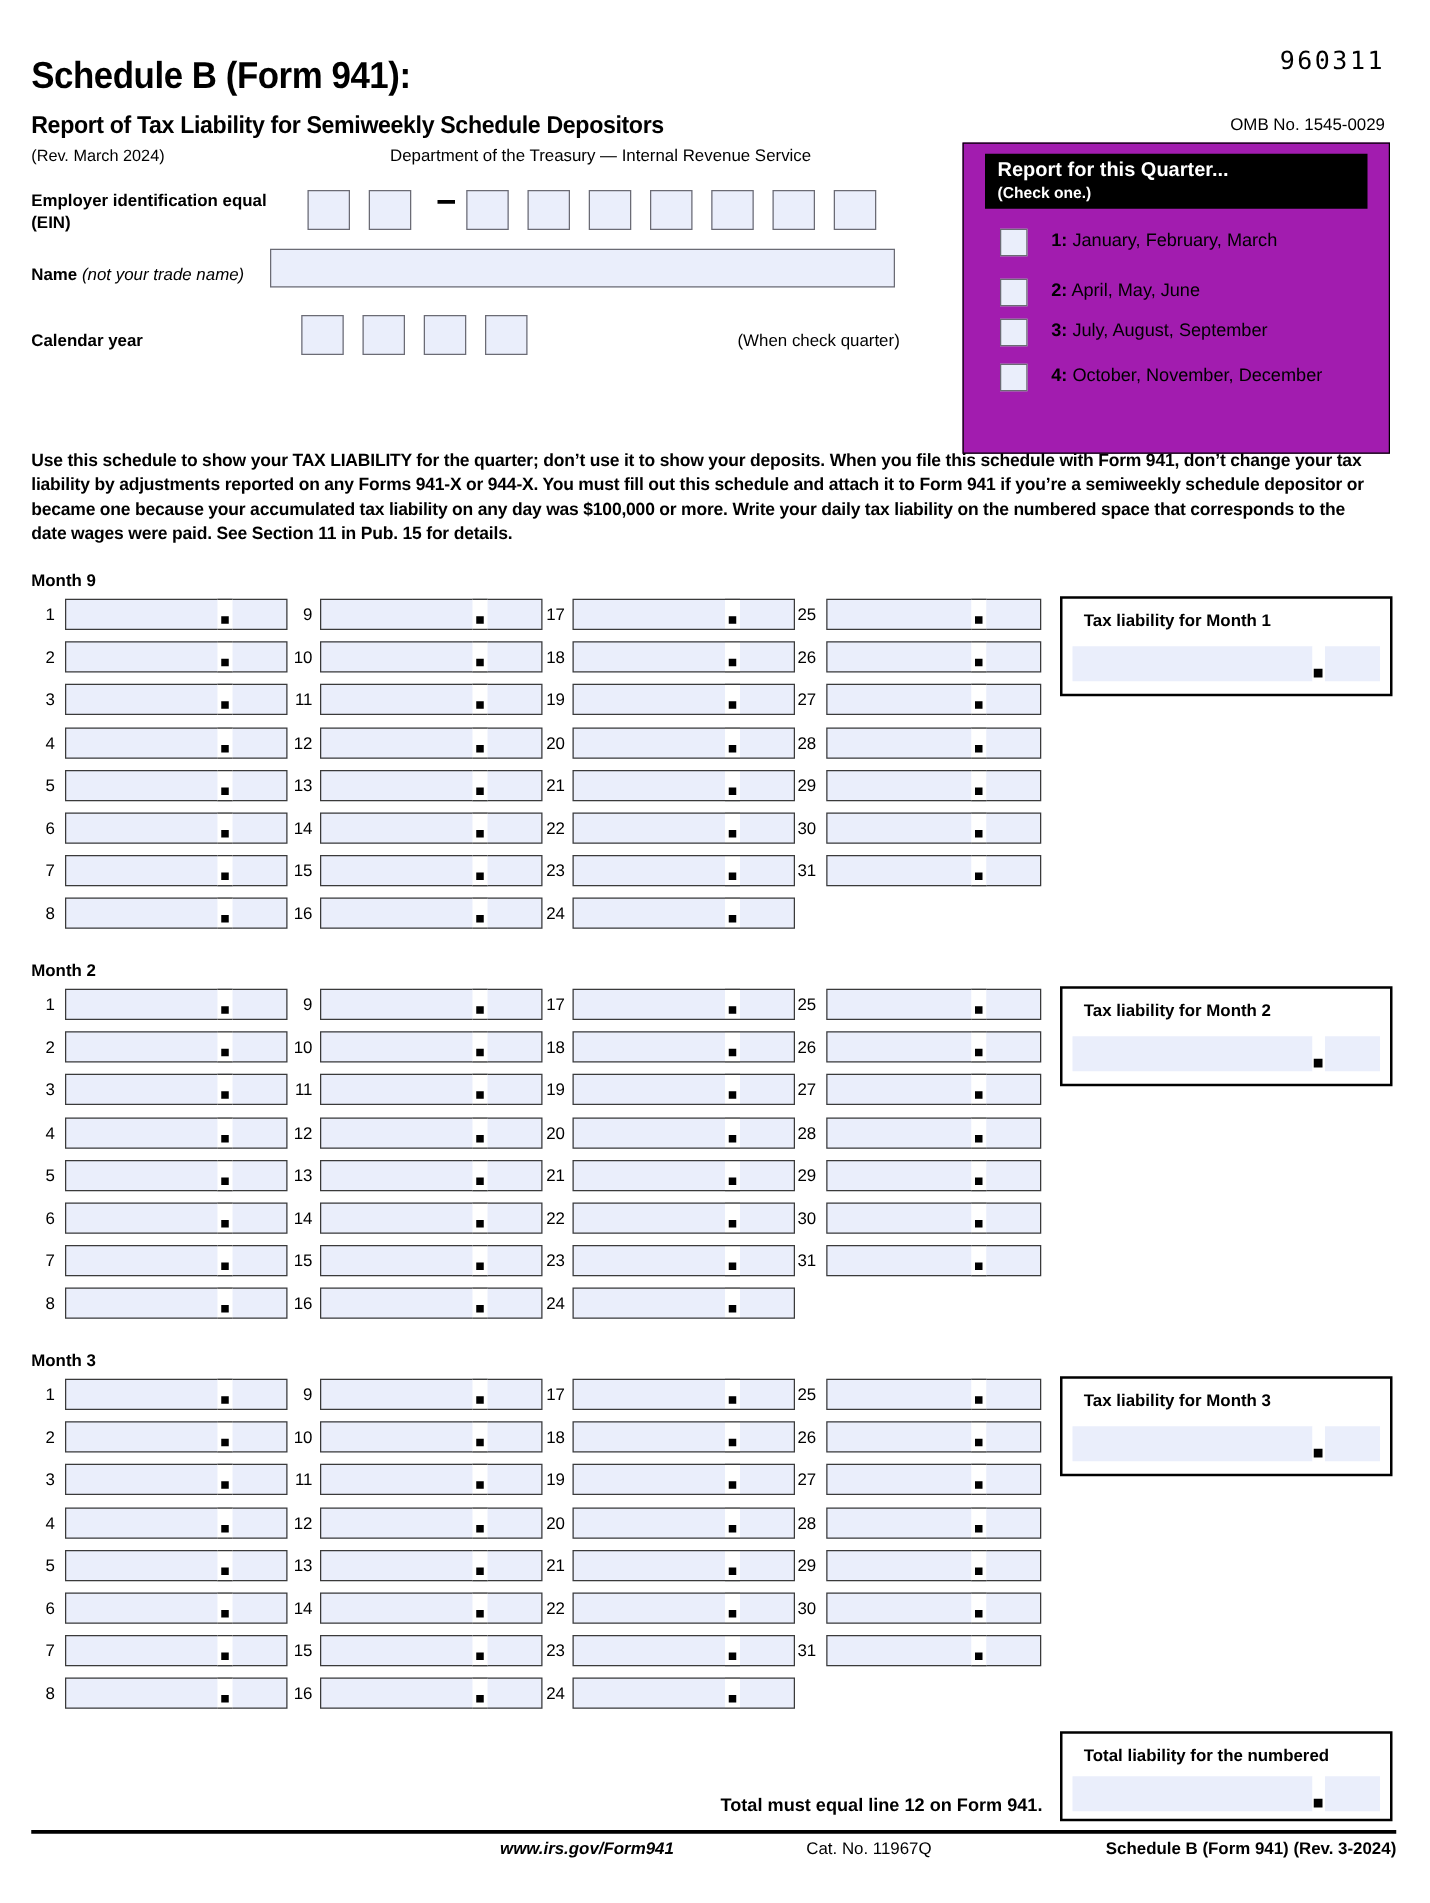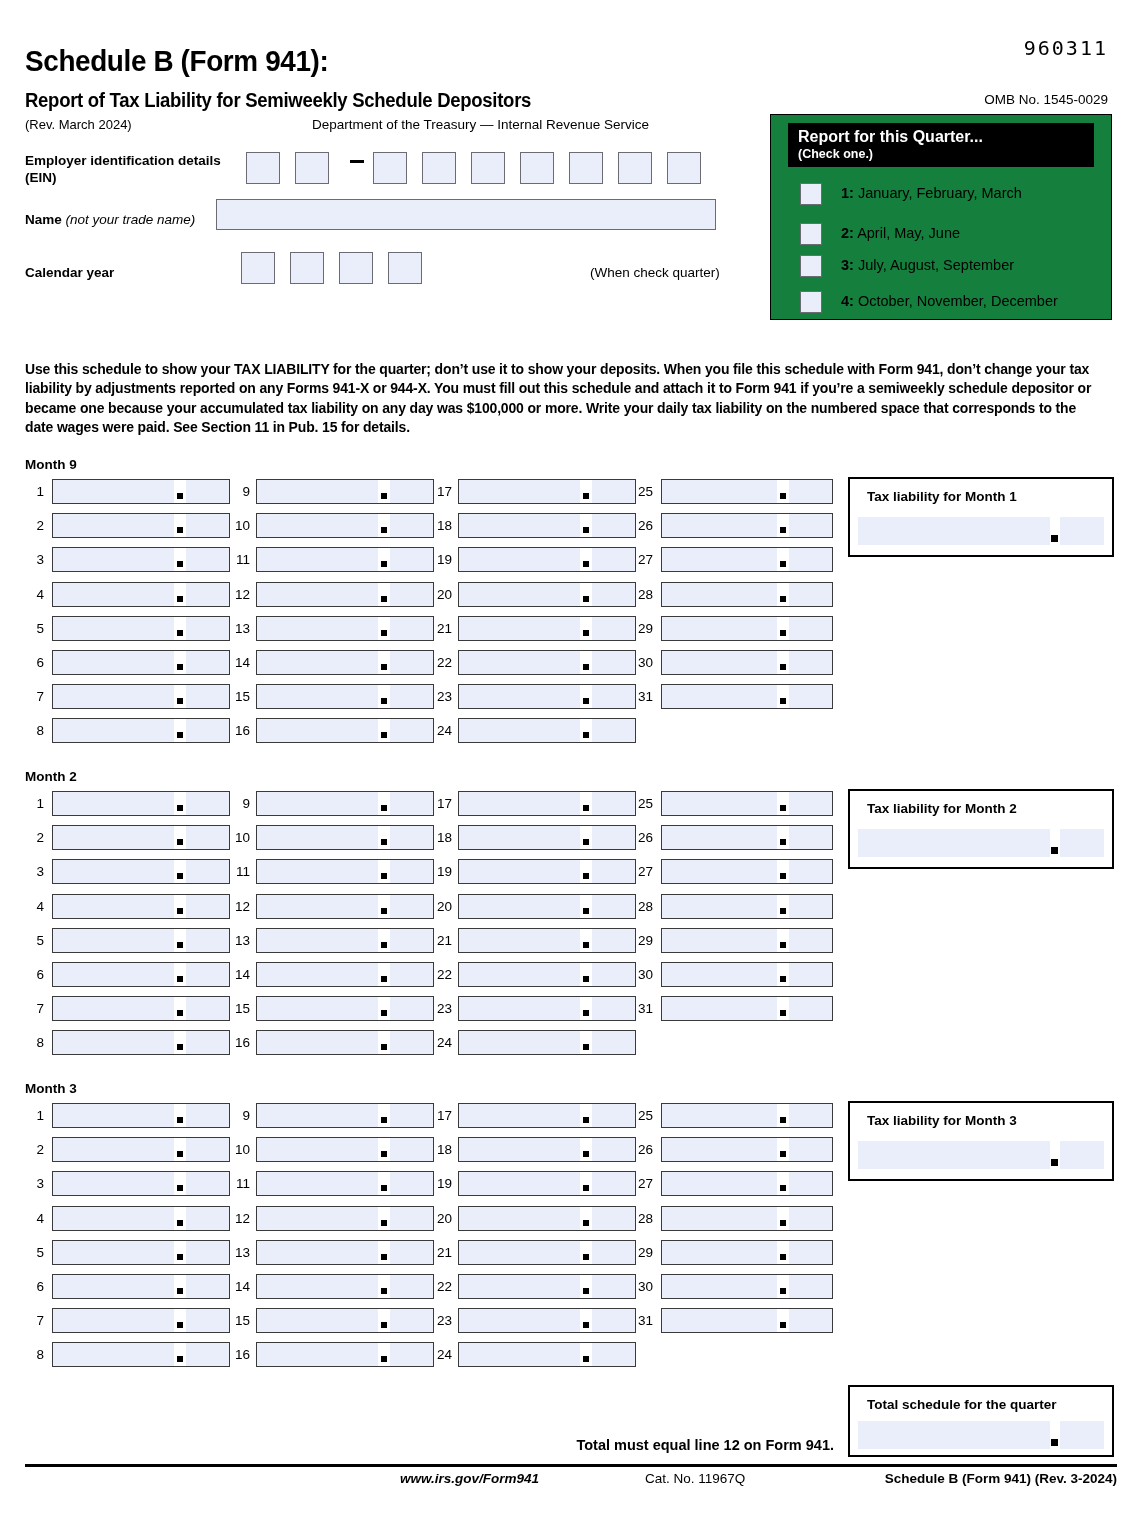--- a/index.html
+++ b/index.html
@@ -124,24 +124,24 @@
   .yr-box {
     position: absolute;
     top: 252px;
     width: 34px; height: 32px;
   }
 
   
   .q-panel {
     position: absolute;
     left: 770px; top: 114px;
-    width: 342px; height: 206px;
+    width: 342px; height: 249px;
     border: 1px solid #000;
     box-sizing: border-box;
-    background: #15803d;
+    background: #a21caf;
   }
   .q-head {
     position: absolute;
     left: 17px; top: 8px;
     width: 306px; height: 44px;
     background: #000;
     color: #fff;
     box-sizing: border-box;
     padding: 4px 0 0 10px;
   }
@@ -305,21 +305,21 @@
 <div id="page">
 
   <div class="h-title">Schedule B (Form 941):</div>
   <div class="h-sub">Report of Tax Liability for Semiweekly Schedule Depositors</div>
   <div class="h-rev">(Rev. March 2024)</div>
   <div class="h-dept">Department of the Treasury — Internal Revenue Service</div>
   <div class="h-code">960311</div>
   <div class="h-omb">OMB No. 1545-0029</div>
 
   <div class="lbl-ein">
-    <span>Employer identification details</span><br>
+    <span>Employer identification equal</span><br>
     <span>(EIN)</span>
   </div>
   <div id="ein-group">
       <div class="ein-box fld" style="left: 246px;"></div>
       <div class="ein-box fld" style="left: 295px;"></div>
       <div class="ein-box fld" style="left: 373px;"></div>
       <div class="ein-box fld" style="left: 422px;"></div>
       <div class="ein-box fld" style="left: 471px;"></div>
       <div class="ein-box fld" style="left: 520px;"></div>
       <div class="ein-box fld" style="left: 569px;"></div>
@@ -858,21 +858,21 @@
         <div class="tlb-fld" style="top: 38px; width: 192px;"></div>
         <div class="tlb-gap" style="left: 200px; top: 38px;"></div>
         <div class="tlb-dot" style="left: 201px; top: 56px;"></div>
         <div class="tlb-fld" style="left: 210px; top: 38px; width: 44px;"></div>
       </div>
     </div>
 
   <div class="tot-t2">Total must equal line 12 on Form 941.</div>
 
   <div class="tlb" id="total-box" style="left:848px; top:1385px; width:266px; height:72px;">
-    <div class="tlb-lbl">Total schedule for the quarter</div>
+    <div class="tlb-lbl">Total liability for the numbered</div>
     <div class="tlb-fld" style="top:34px; width:192px;"></div>
     <div class="tlb-gap" style="left:200px; top:34px;"></div>
     <div class="tlb-dot" style="left:201px; top:52px;"></div>
     <div class="tlb-fld" style="left:210px; top:34px; width:44px;"></div>
   </div>
 
   <div class="rule"></div>
   <div class="f-url">www.irs.gov/Form941</div>
   <div class="f-cat">Cat. No. 11967Q</div>
   <div class="f-right">Schedule B (Form 941) (Rev. 3-2024)</div>

